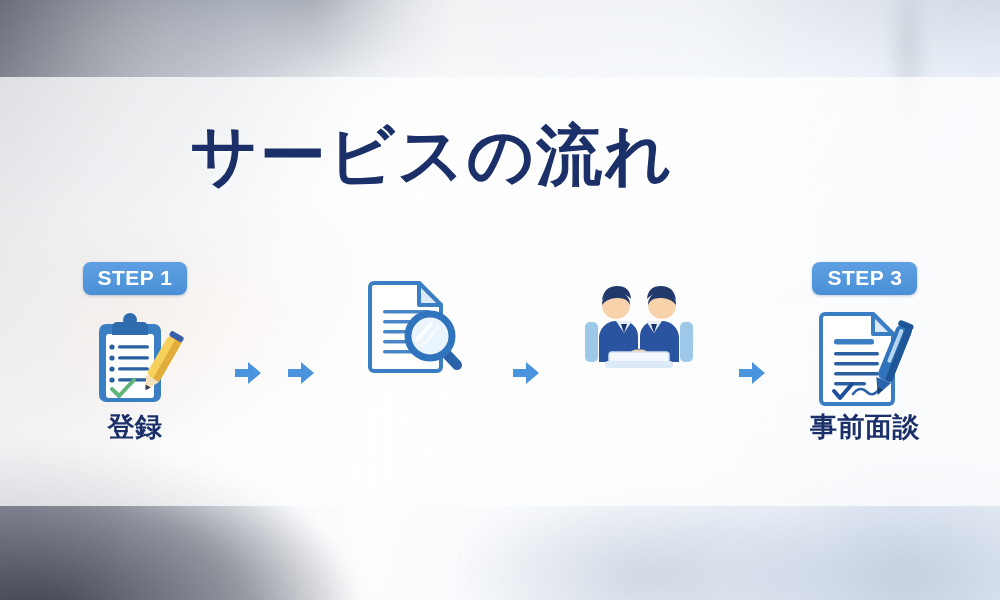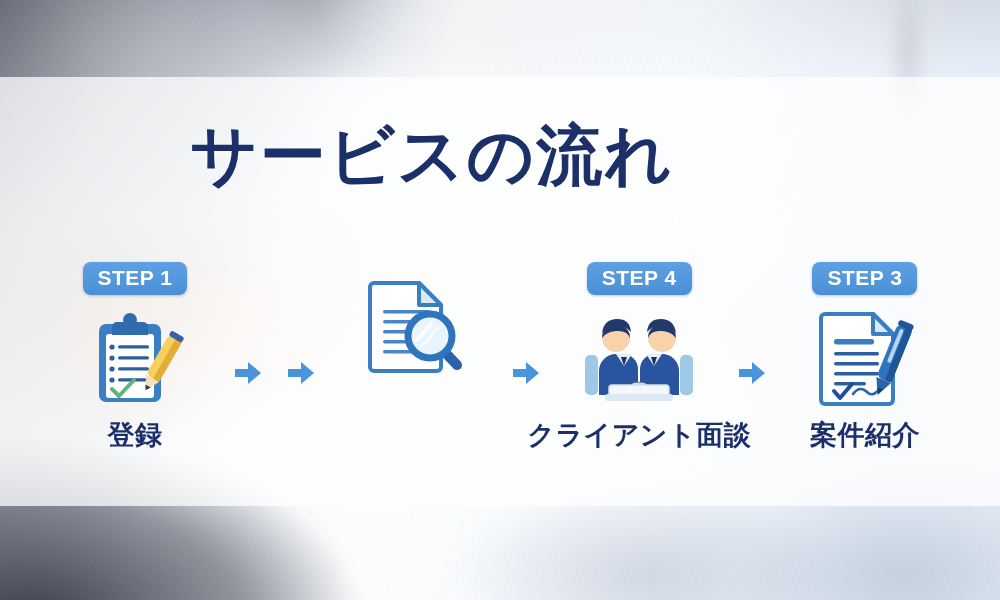--- a/index.html
+++ b/index.html
@@ -114,21 +114,21 @@
   .icon-wrap {
     width: 110px;
     height: 98px;
     margin-top: 14px;
     display: flex;
     align-items: center;
     justify-content: center;
   }
   .icon-wrap svg { display: block; overflow: visible; }
   .step-label {
-    margin-top: 10px;
+    margin-top: 2px;
     font-size: 27px;
     font-weight: 700;
     color: #1b2f69;
     letter-spacing: 0.5px;
     white-space: nowrap;
     text-shadow: 0 1px 2px rgba(255,255,255,0.7);
   }
 
   
   .arrow {
@@ -214,21 +214,20 @@
       </div>
     </div>
 
     <div class="arrow">
       <svg width="30" height="30" viewBox="0 0 30 30">
         <path d="M2 11 h13 v-7 l13 11 l-13 11 v-7 h-13 z" fill="#4a93dd"></path>
       </svg>
     </div>
 
     <div class="step">
-      <div class="badge">STEP 4</div>
       <div class="icon-wrap">
         <svg width="112" height="94" viewBox="0 0 112 94">
           <circle cx="56" cy="50" r="44" fill="#ffffff" opacity="0.35"></circle>
 
           <rect x="2" y="44" width="13" height="40" rx="5" fill="#9ec8e8"></rect>
 
           <path d="M16 84 v-24 a17 17 0 0 1 17 -17 h7 a15 15 0 0 1 15 15 v26 z" fill="#2a53a0"></path>
           <path d="M33 43 l8 12 l8 -12 z" fill="#e8eef8"></path>
           <path d="M38 46 l3 9 l3 -9 z" fill="#16336b"></path>
           <circle cx="33" cy="27" r="14" fill="#f7d2ab"></circle>
@@ -245,21 +244,20 @@
           <circle cx="79" cy="27" r="14" fill="#f7d2ab"></circle>
           <path d="M93 27 a14 14 0 0 0 -28 0 q3 -8 14 -7 q10 1 14 7 z" fill="#223a6b"></path>
           <path d="M93 22 q-2 -14 -15 -14 q-13 0 -14 13 q6 -7 15 -6 q9 1 14 7 z" fill="#223a6b"></path>
           <path d="M66 66 q-10 3 -14 10 l16 0 z" fill="#2a53a0"></path>
           <ellipse cx="58" cy="76" rx="7" ry="4.5" fill="#f7d2ab"></ellipse>
 
           <rect x="26" y="74" width="60" height="11" rx="3" fill="#f4f8fd" stroke="#cfe0f0" stroke-width="1.5"></rect>
           <rect x="22" y="83" width="68" height="7" rx="3" fill="#dce9f6"></rect>
         </svg>
       </div>
-      <div class="step-label">クライアント面談</div>
     </div>
 
     <div class="arrow">
       <svg width="30" height="30" viewBox="0 0 30 30">
         <path d="M2 11 h13 v-7 l13 11 l-13 11 v-7 h-13 z" fill="#4a93dd"></path>
       </svg>
     </div>
 
     <div class="step">
       <div class="badge">STEP 3</div>
@@ -277,17 +275,17 @@
           <g transform="rotate(22 74 58)">
             <rect x="66" y="14" width="16" height="58" rx="6" fill="#2f74bd"></rect>
             <rect x="75" y="14" width="7" height="58" rx="3" fill="#1f5697"></rect>
             <rect x="70" y="18" width="4" height="36" rx="2" fill="#cfe6f8" opacity="0.85"></rect>
             <path d="M66 72 l8 16 l8 -16 z" fill="#2a63aa"></path>
             <path d="M71 81 l3 7 l3 -7 z" fill="#17406f"></path>
             <rect x="66" y="10" width="16" height="6" rx="3" fill="#1f5697"></rect>
           </g>
         </svg>
       </div>
-      <div class="step-label">案件紹介</div>
+      <div class="step-label">事前面談</div>
     </div>
 
   </div>
 </div>
 
 </body></html>

